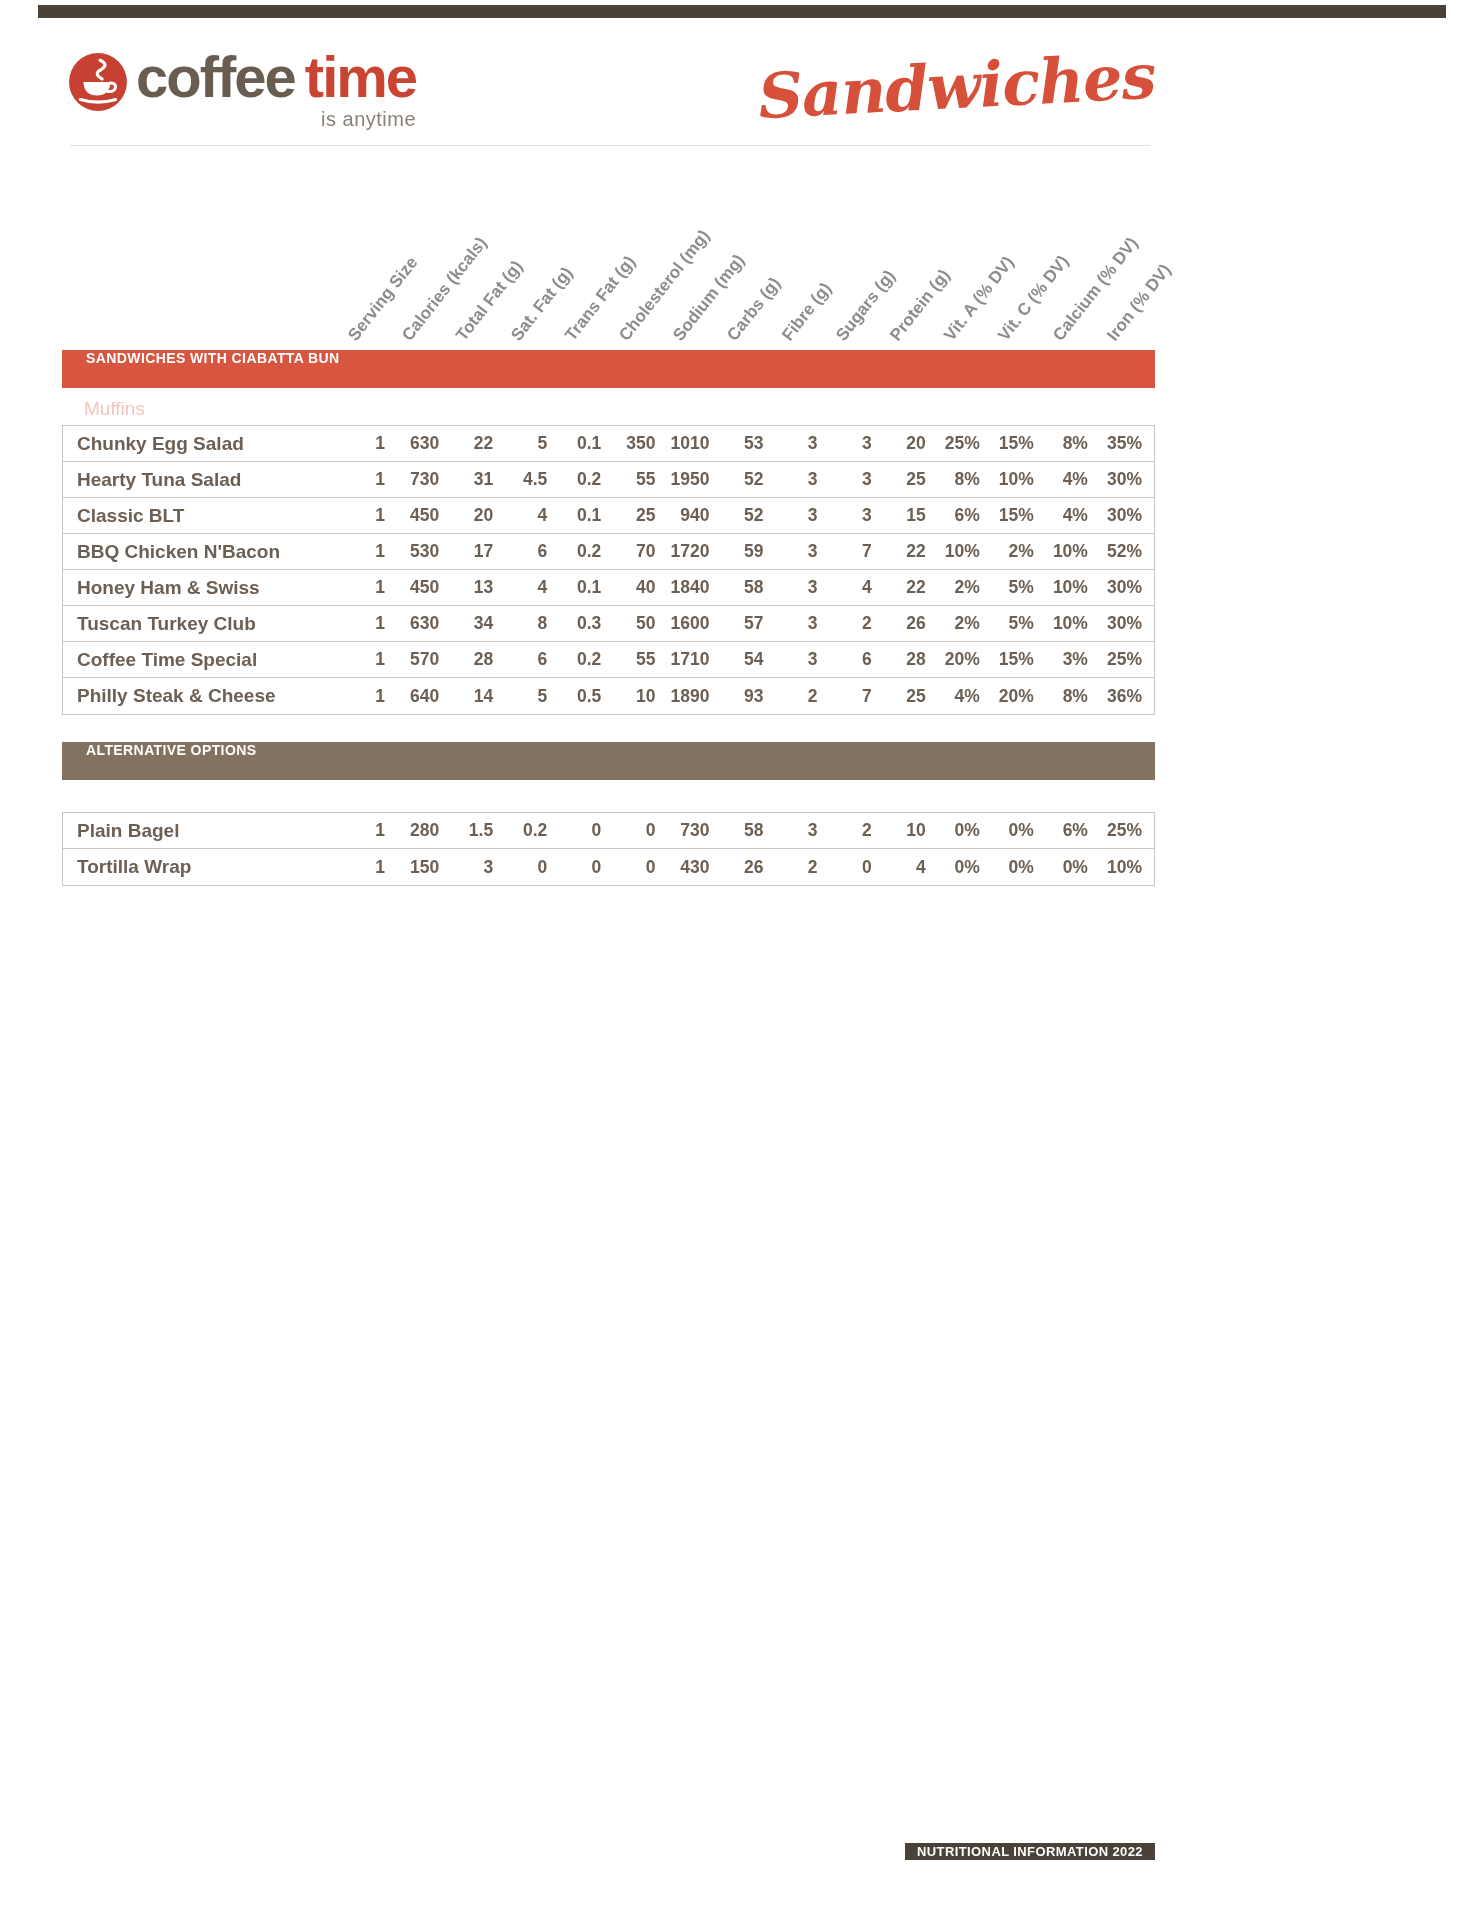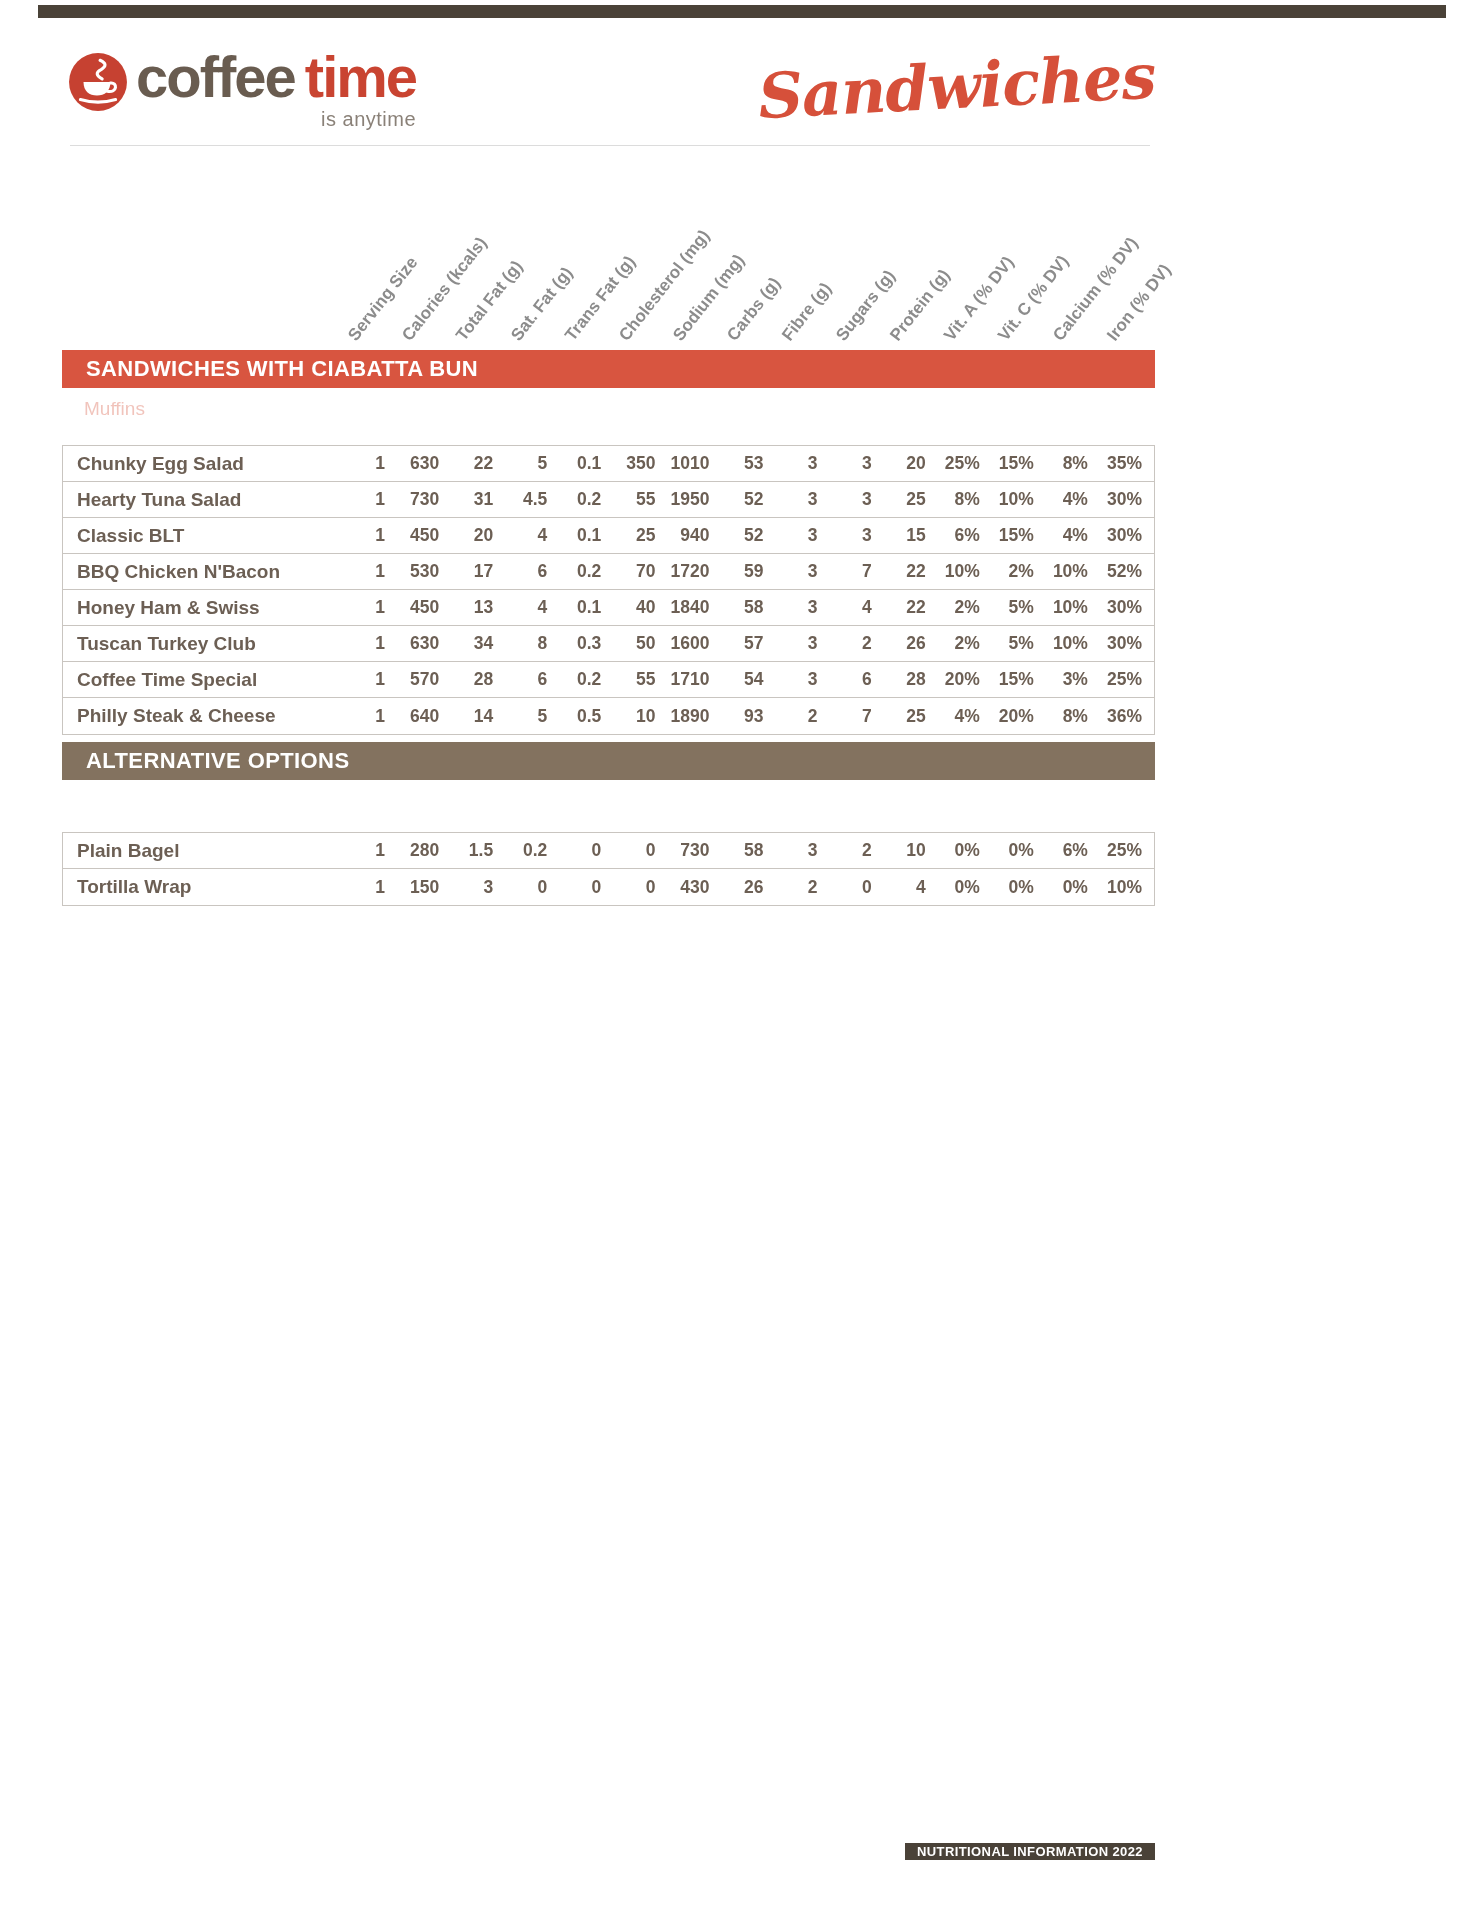--- a/index.html
+++ b/index.html
@@ -31,30 +31,30 @@
   .diag-headers { position:absolute; left:62px; top:185px; width:1093px; height:160px; }
   .diag-label {
     position:absolute; bottom:0; white-space:nowrap;
     transform:rotate(-52deg); transform-origin:0% 100%;
     font-weight:bold; font-size:17px; color:#8c8c8c;
   }
 
   
   .section-bar {
     position:absolute; left:62px; width:1093px; height:38px;
-    display:flex; align-items:center; padding-left:24px;
-    color:#fff; font-weight:bold; font-size:22px; letter-spacing:0.4px;
+    display:flex; align-items:flex-start; padding-left:24px;
+    color:#fff; font-weight:bold; font-size:14px; letter-spacing:0.4px;
   }
   #bar0 { top:350px; background:#d85540; }
   #bar1 { top:742px; background:#83725f; }
 
   .ghost { position:absolute; left:84px; top:398px; font-weight:normal; font-size:19px; color:rgba(216,85,64,0.35); }
 
   
-  .tbl { position:absolute; left:62px; width:1093px; border:1px solid #c9c5c0; background:#fff;margin-top:20px; }
+  .tbl { position:absolute; left:62px; width:1093px; border:1px solid #c9c5c0; background:#fff; }
   #tbl0 { top:425px; }
   #tbl1 { top:812px; }
   .trow {
     display:grid; grid-template-columns:280px repeat(15,1fr);
     height:36px; align-items:center; border-bottom:1px solid #c9c5c0;
   }
   .trow:last-child { border-bottom:none; }
   .tname { padding-left:14px; font-weight:bold; font-size:19px; color:#6c5f54; white-space:nowrap; }
   .tval { text-align:right; padding-right:12px; font-weight:bold; font-size:17.5px; color:#6c5f54; }
 

